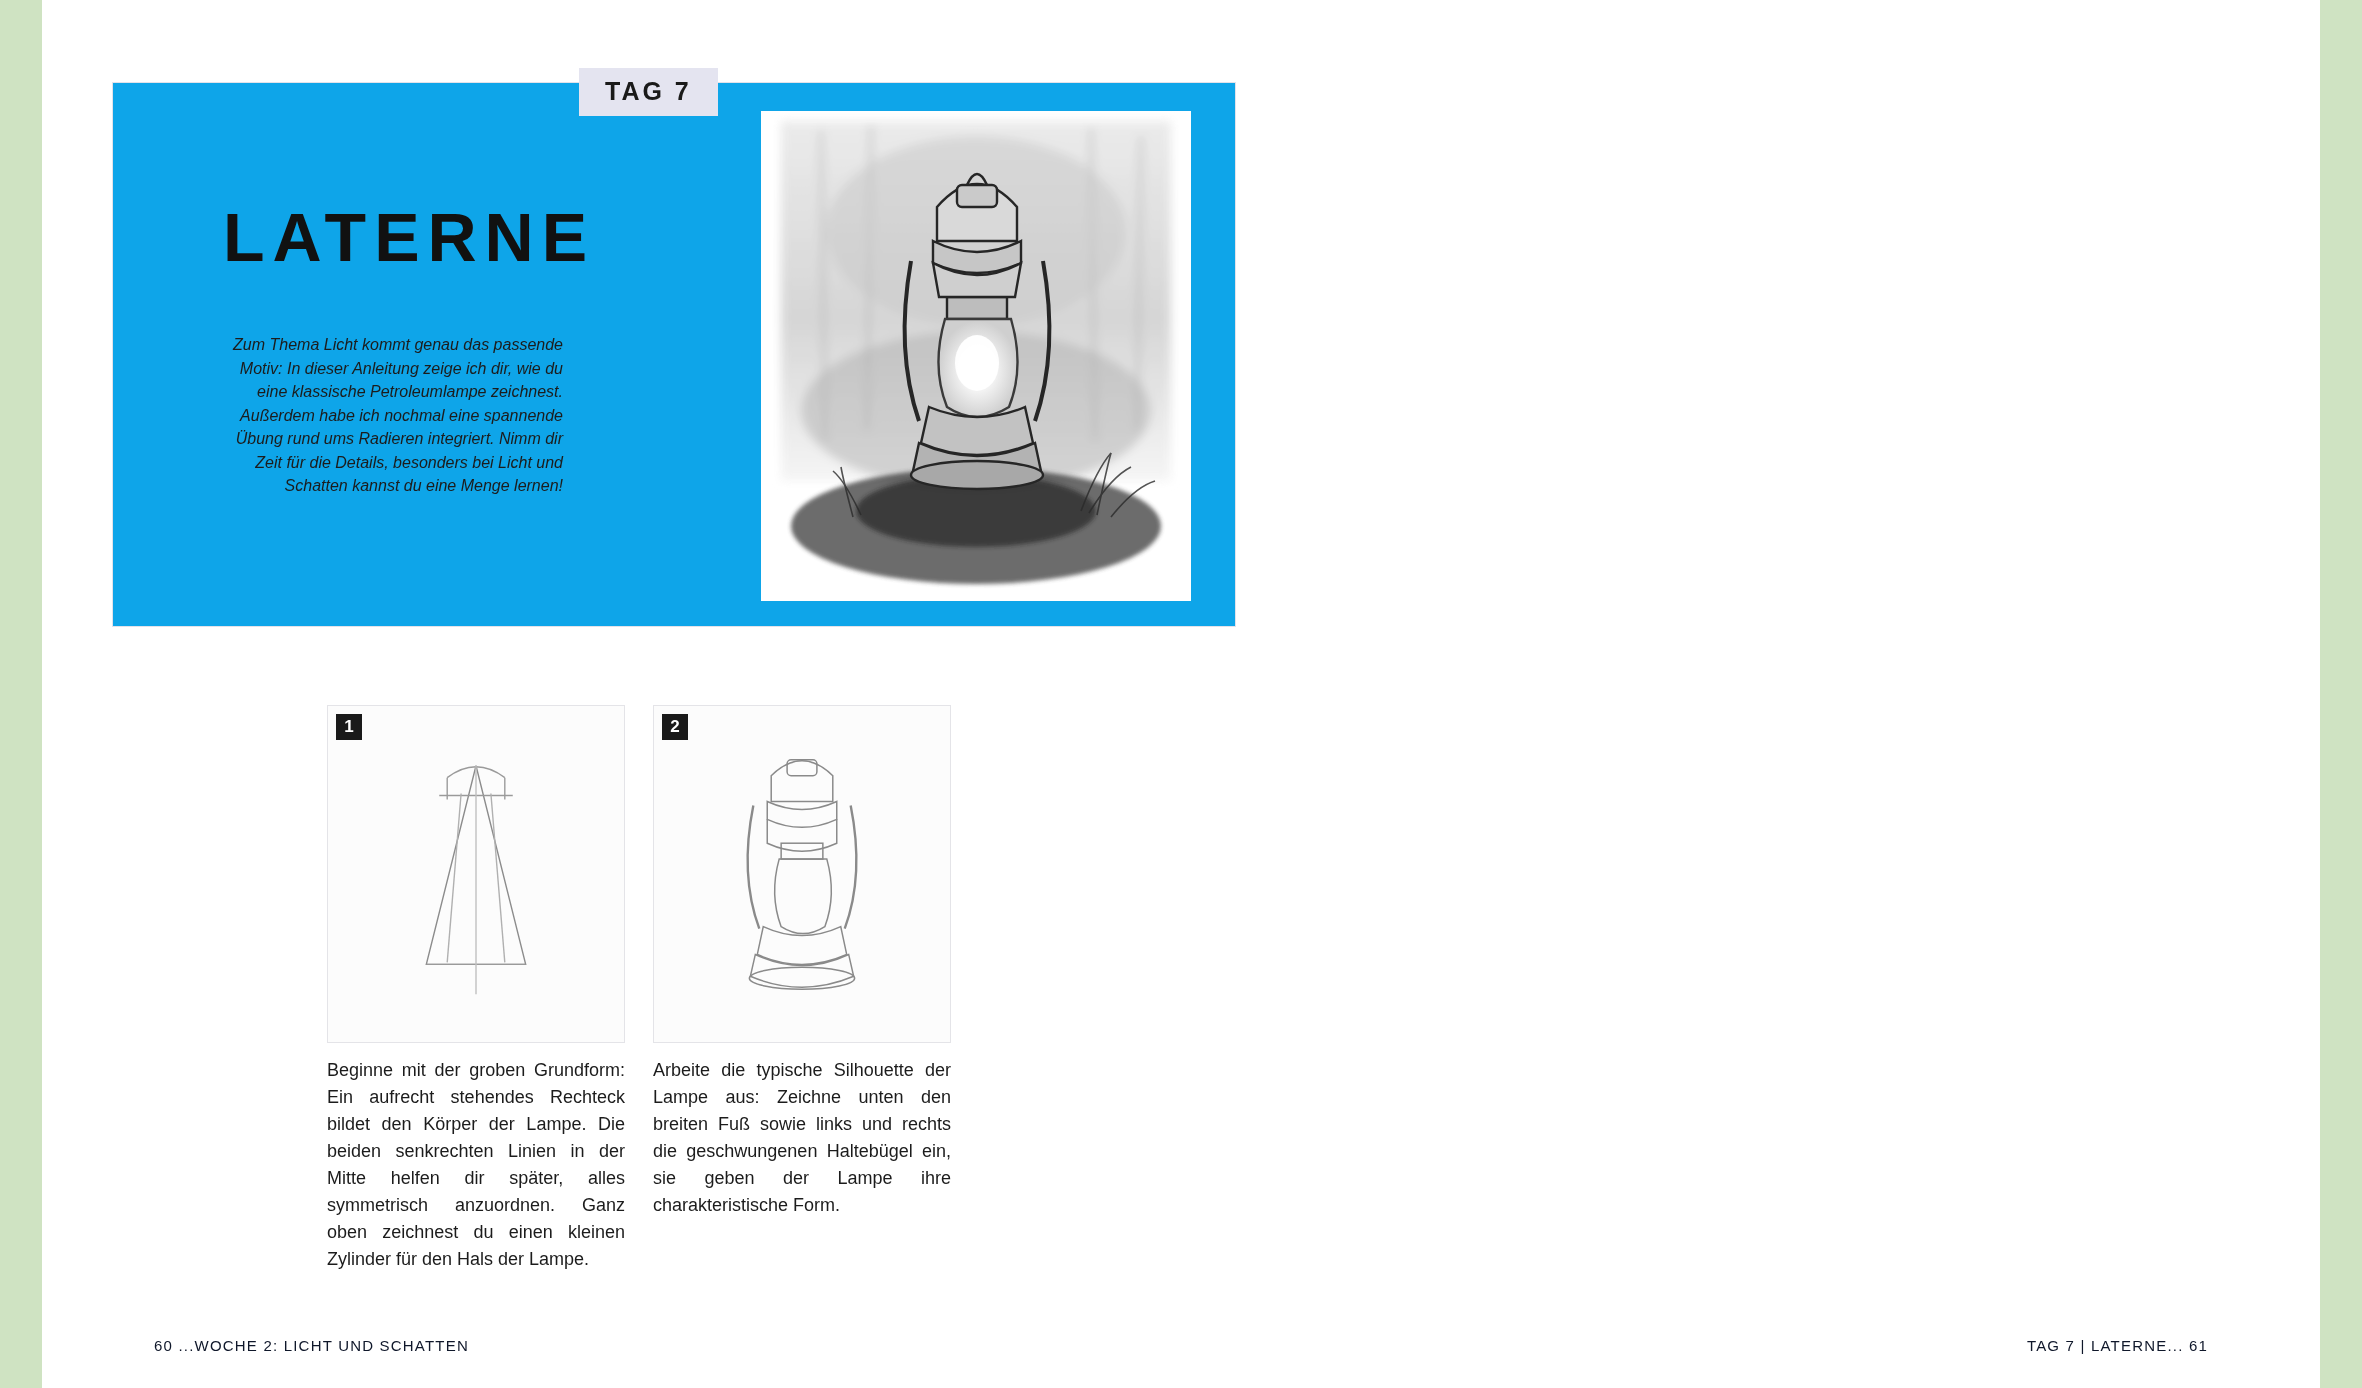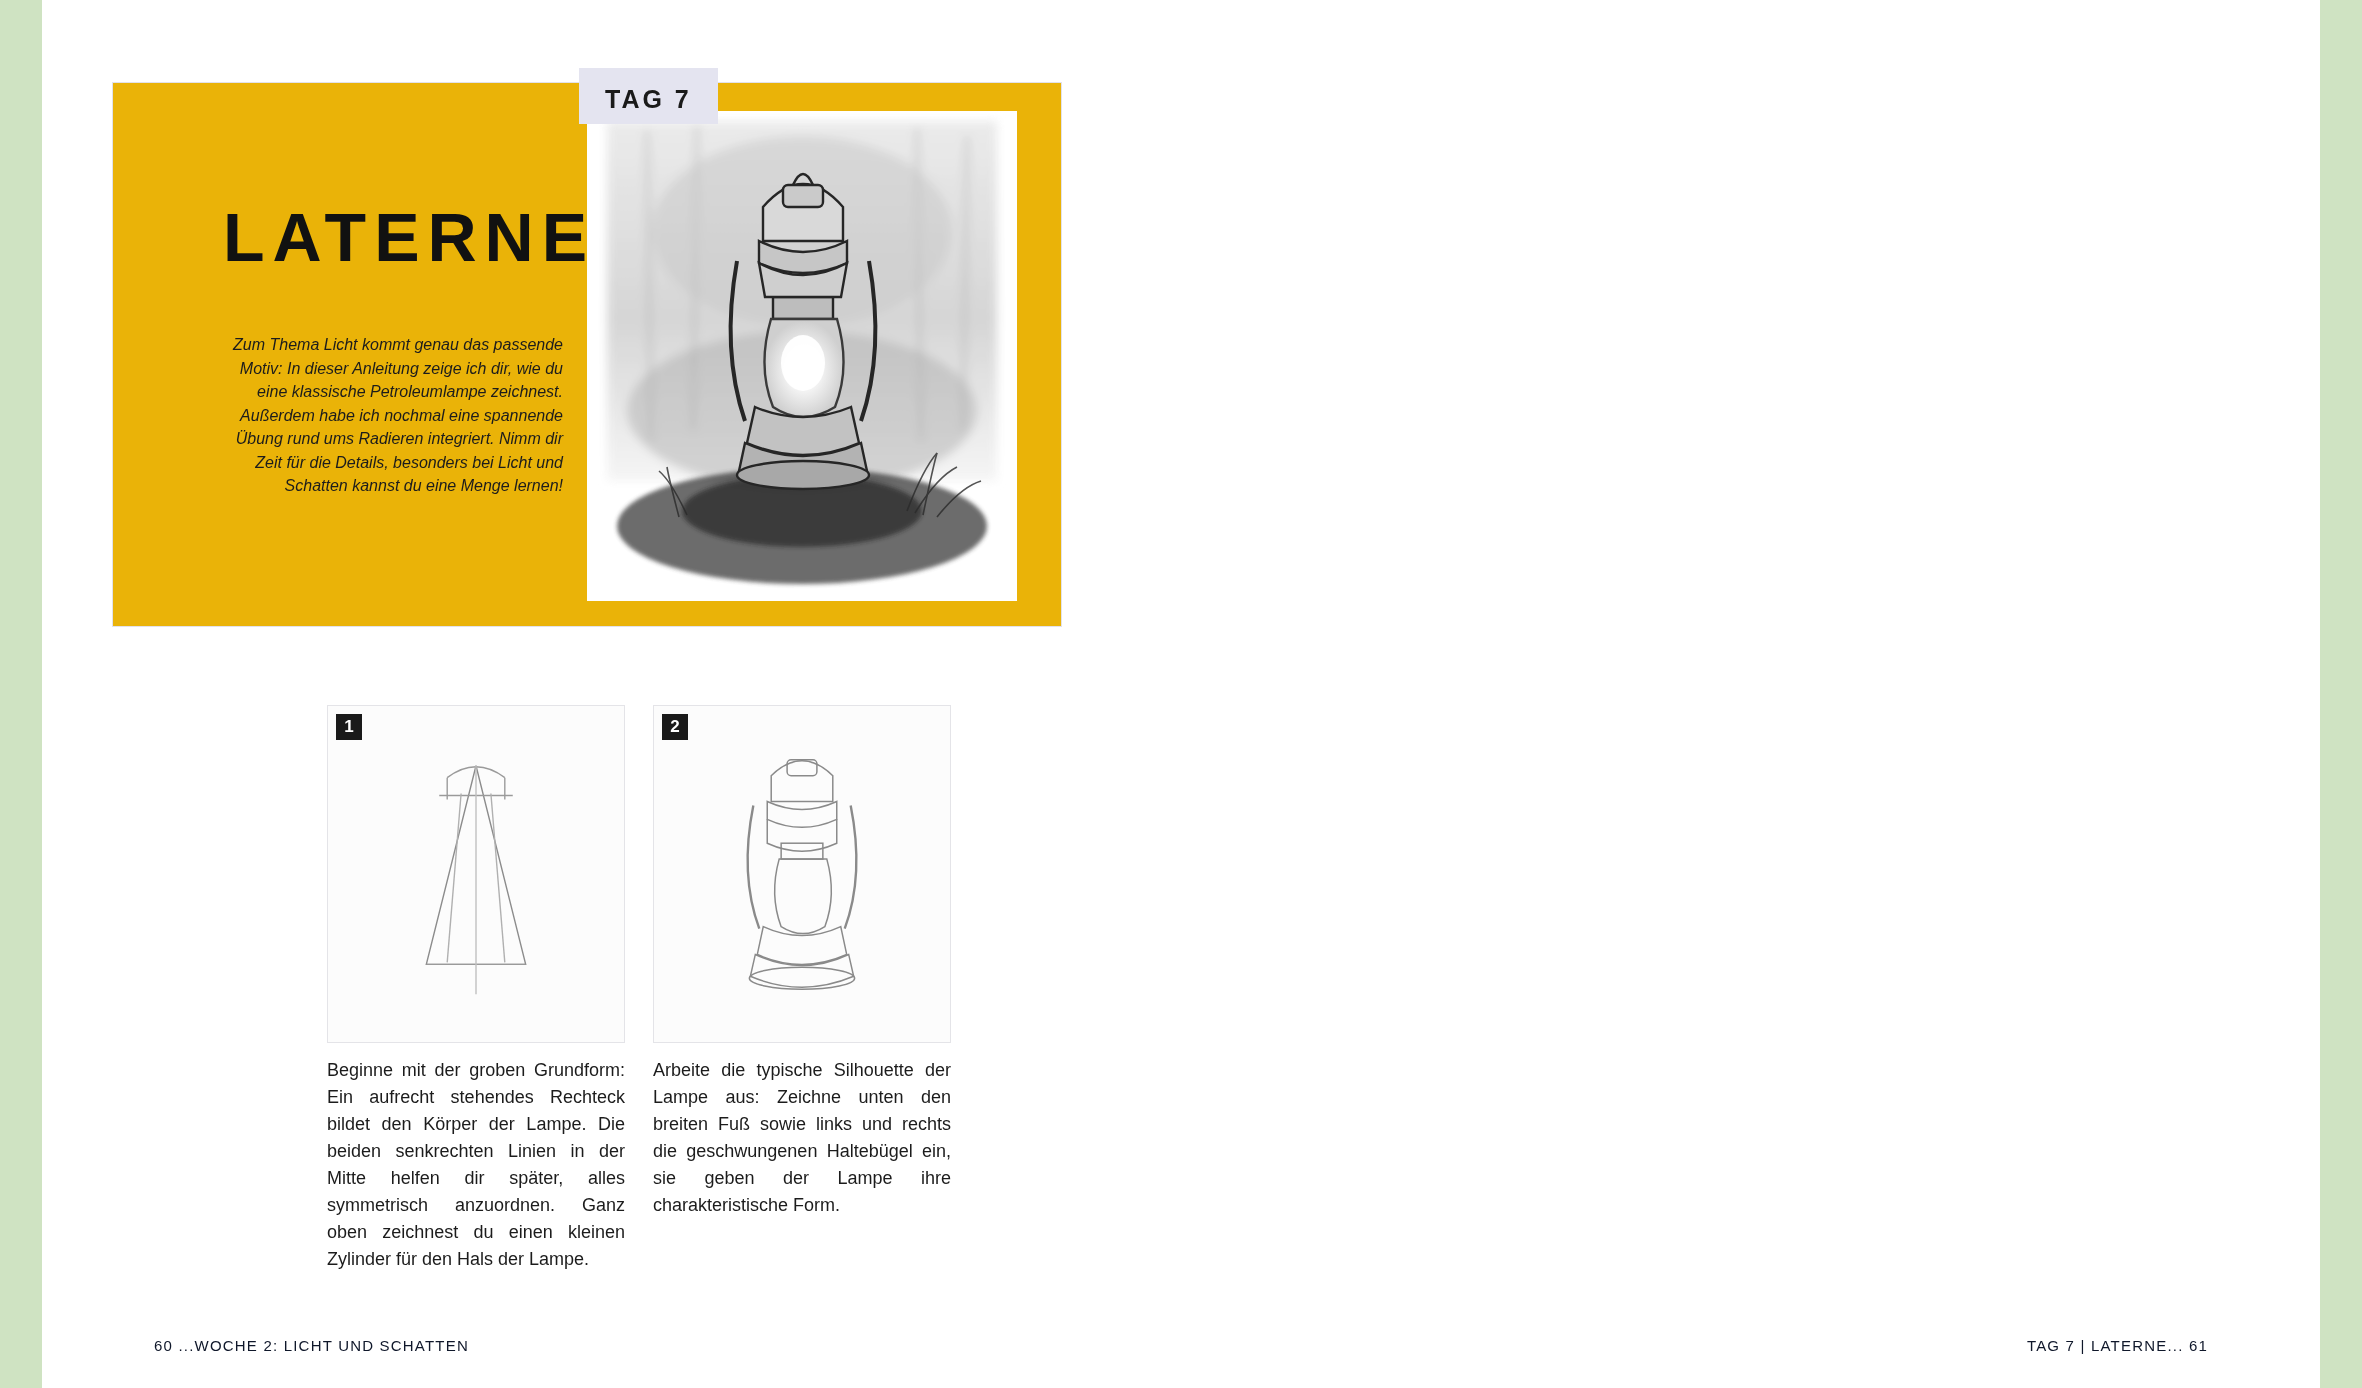--- a/index.html
+++ b/index.html
@@ -40,36 +40,36 @@
     height: 100%;
   }
   .page.left  { padding: 0 60px 0 70px; box-sizing: border-box; }
   .page.right { padding: 0 100px 0 60px; box-sizing: border-box; }
 
   
   .hero {
     position: absolute;
     left: 70px;
     top: 82px;
-    width: 950px;
+    width: 1124px;
     height: 545px;
-    background: #eab308;
+    background: #0ea5e9;
     border: 1px solid #e2e2ea;
     box-sizing: border-box;
   }
   .tag-badge {
     position: absolute;
     left: 537px;
     top: 68px;
     background: #e4e4f0;
     color: #1a1a1a;
     font-size: 25px;
     font-weight: bold;
     letter-spacing: 3px;
-    padding: 17px 26px 10px 26px;
+    padding: 9px 26px 10px 26px;
     z-index: 4;
   }
   .hero-title {
     position: absolute;
     left: 110px;
     top: 115px;
     font-size: 68px;
     font-weight: bold;
     letter-spacing: 8px;
     color: #111111;

